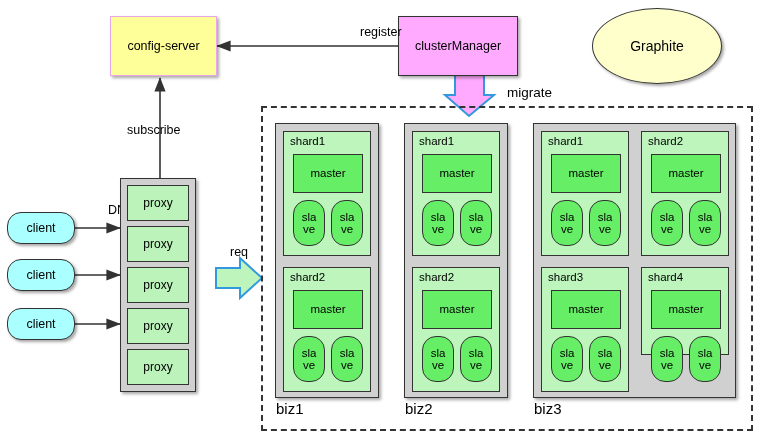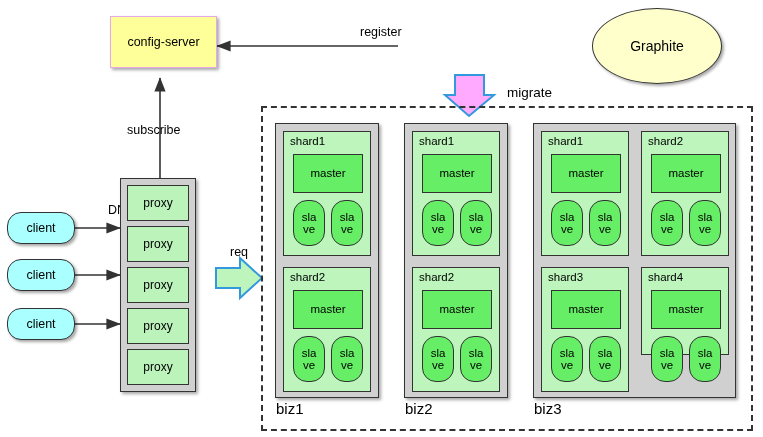--- a/index.html
+++ b/index.html
@@ -129,24 +129,27 @@
 
     <line x1="75" y1="228" x2="120" y2="228" stroke="#333" stroke-width="1.6" marker-end="url(#arrowhead)"></line>
     <line x1="75" y1="275" x2="120" y2="275" stroke="#333" stroke-width="1.6" marker-end="url(#arrowhead)"></line>
     <line x1="75" y1="324" x2="120" y2="324" stroke="#333" stroke-width="1.6" marker-end="url(#arrowhead)"></line>
 
     <polygon points="216,268 240,268 240,258 262,278 240,298 240,288 216,288" fill="#bdf5bd" stroke="#3399dd" stroke-width="2"></polygon>
 
     <polygon points="455,75 484,75 484,95 494,95 469,116 445,95 455,95" fill="#ffaaff" stroke="#3399dd" stroke-width="2"></polygon>
   </svg>
 
-  <div class="abs box shadowed config-server" style="left:110px;top:16px;width:107px;height:52px;">
+  <div class="abs box shadowed config-server" style="left:110px;top:16px;width:107px;height:60px;">
     <span>config-server</span>
   </div>
 
+  <div class="abs box shadowed cluster-manager" style="left:398px;top:16px;width:120px;height:60px;">
+    <span>clusterManager</span>
+  </div>
 
   <div class="abs box shadowed graphite" style="left:592px;top:8px;width:130px;height:76px;">
     <span>Graphite</span>
   </div>
 
   <div class="label" style="left:330px;top:25px;">register</div>
   <div class="label" style="left:97px;top:123px;">subscribe</div>
   <div class="label" style="left:477px;top:85px;font-size:13.5px;">migrate</div>
   <div class="label" style="left:78px;top:203px;">DNS</div>
   <div class="label" style="left:200px;top:245px;">req</div>

